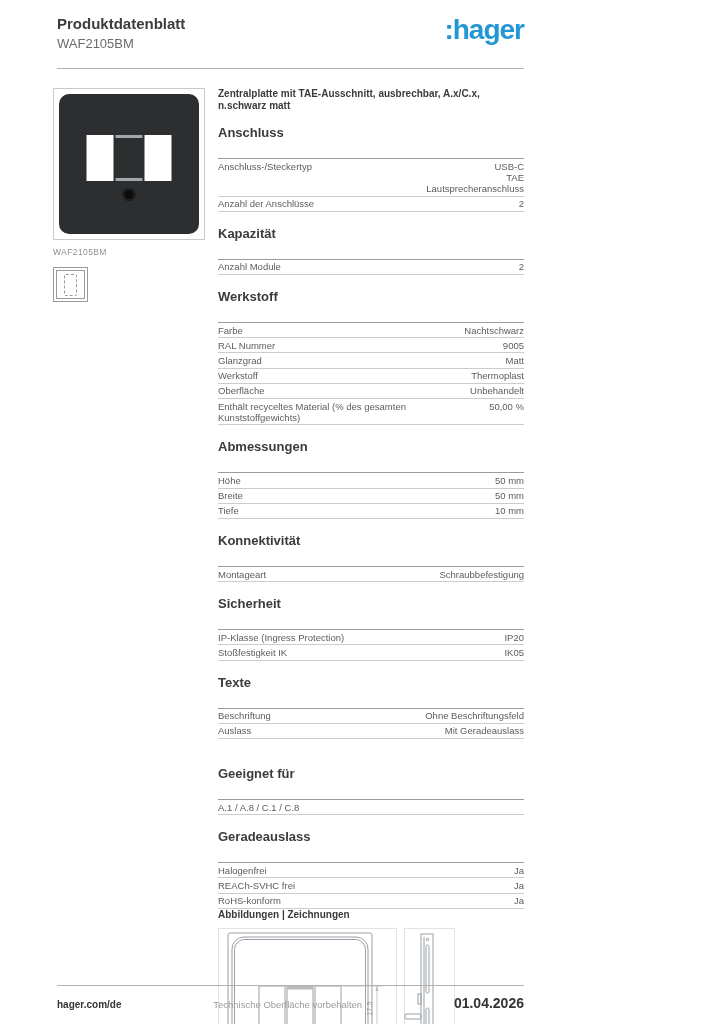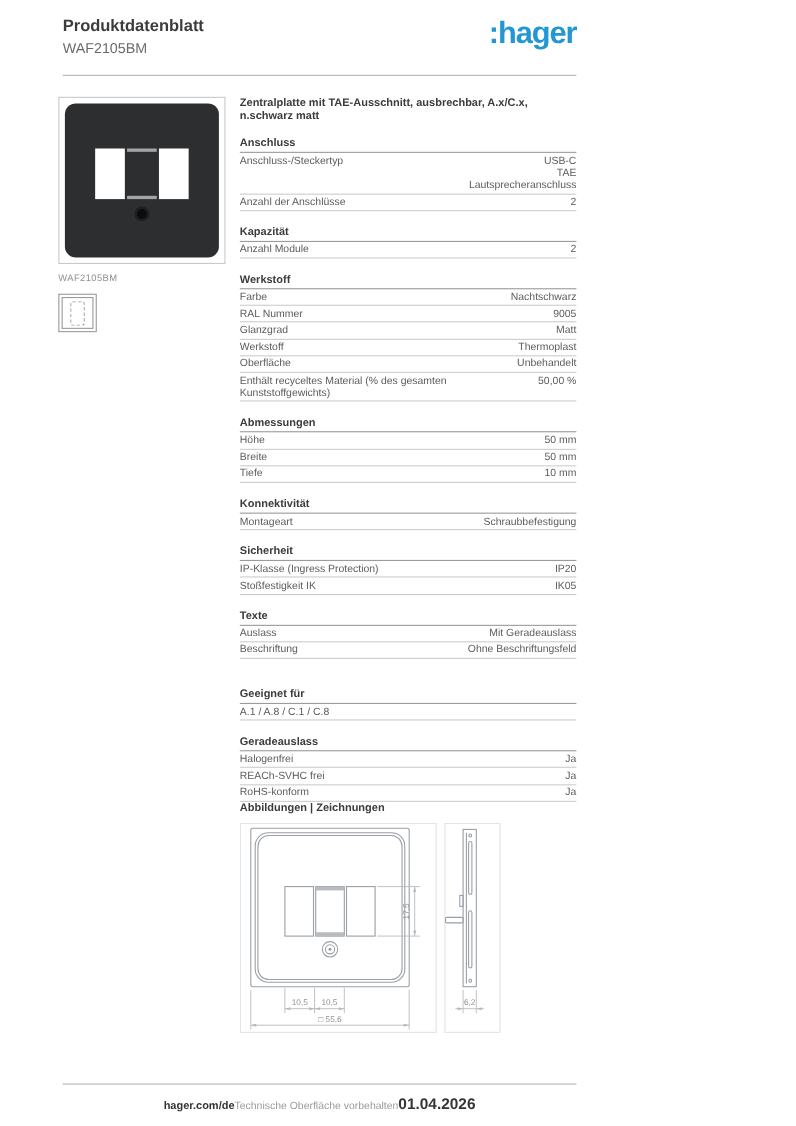--- a/index.html
+++ b/index.html
@@ -30,36 +30,36 @@
                    display:flex;align-items:center;justify-content:center;}
   .pictogram-slot{width:11px;height:20px;border:1px dashed #9a9a9a;border-radius:2px;}
   
   .right-col{margin-left:161px;}
   .description{font-size:10px;font-weight:bold;color:#3b3b3b;line-height:1.2;}
   .tech-title{font-size:10px;font-weight:bold;color:#3b3b3b;margin-top:25px;}
   .sections{margin-top:13px;}
   .section{margin-top:14px;}
   .sections .section:first-child{margin-top:0;}
   .sections .section:nth-child(8){margin-top:27px;}
-  .section-title{font-size:10px;font-weight:bold;color:#3b3b3b;padding-bottom:2px;
+  .section-title{font-size:13px;font-weight:bold;color:#3b3b3b;padding-bottom:18px;
                  border-bottom:1px solid #9b9b9b;}
   .spec-row{display:flex;justify-content:space-between;align-items:flex-start;
             border-bottom:1px solid #cccccc;padding:1.5px 0;font-size:9.5px;color:#5c5c5c;
             line-height:1.18;}
   .spec-label{text-align:left;padding-right:10px;}
   .spec-values{text-align:right;white-space:nowrap;}
   
   .figures-title{font-size:10px;font-weight:bold;color:#3b3b3b;}
   .drawing-wrap{margin-top:8px;}
   .drawing-wrap svg{display:block;}
   .dim-text{font-size:7.5px;fill:#8d9296;font-family:"Liberation Sans",sans-serif;}
   
   .footer{position:absolute;left:57px;right:56px;bottom:13px;}
   .footer-rule{border-top:1px solid #b3b3b3;margin-bottom:9px;}
-  .footer-row{display:flex;justify-content:center;align-items:baseline;}
+  .footer-row{display:flex;justify-content:space-between;align-items:baseline;gap:28px;}
   .footer-site{font-size:10px;font-weight:bold;color:#343434;text-decoration:none;}
   .footer-note{font-size:9.5px;color:#9b9b9b;}
   .footer-date{font-size:14px;font-weight:bold;color:#343434;}
 </style>
 </head>
 <body>
 
 <div class="page">
 
   <div class="header">
@@ -199,29 +199,29 @@
             <div class="spec-row">
               <div class="spec-label">Stoßfestigkeit IK</div>
               <div class="spec-values">
                 <div>IK05</div>
               </div>
             </div>
           </div>
           <div class="section">
             <div class="section-title">Texte</div>
             <div class="spec-row">
+              <div class="spec-label">Beschriftung</div>
+              <div class="spec-values">
+                <div>Ohne Beschriftungsfeld</div>
+              </div>
+            </div>
+            <div class="spec-row">
               <div class="spec-label">Auslass</div>
               <div class="spec-values">
                 <div>Mit Geradeauslass</div>
-              </div>
-            </div>
-            <div class="spec-row">
-              <div class="spec-label">Beschriftung</div>
-              <div class="spec-values">
-                <div>Ohne Beschriftungsfeld</div>
               </div>
             </div>
           </div>
           <div class="section">
             <div class="section-title">Geeignet für</div>
             <div class="spec-row">
               <div class="spec-label">A.1 / A.8 / C.1 / C.8</div>
               <div class="spec-values"></div>
             </div>
           </div>

